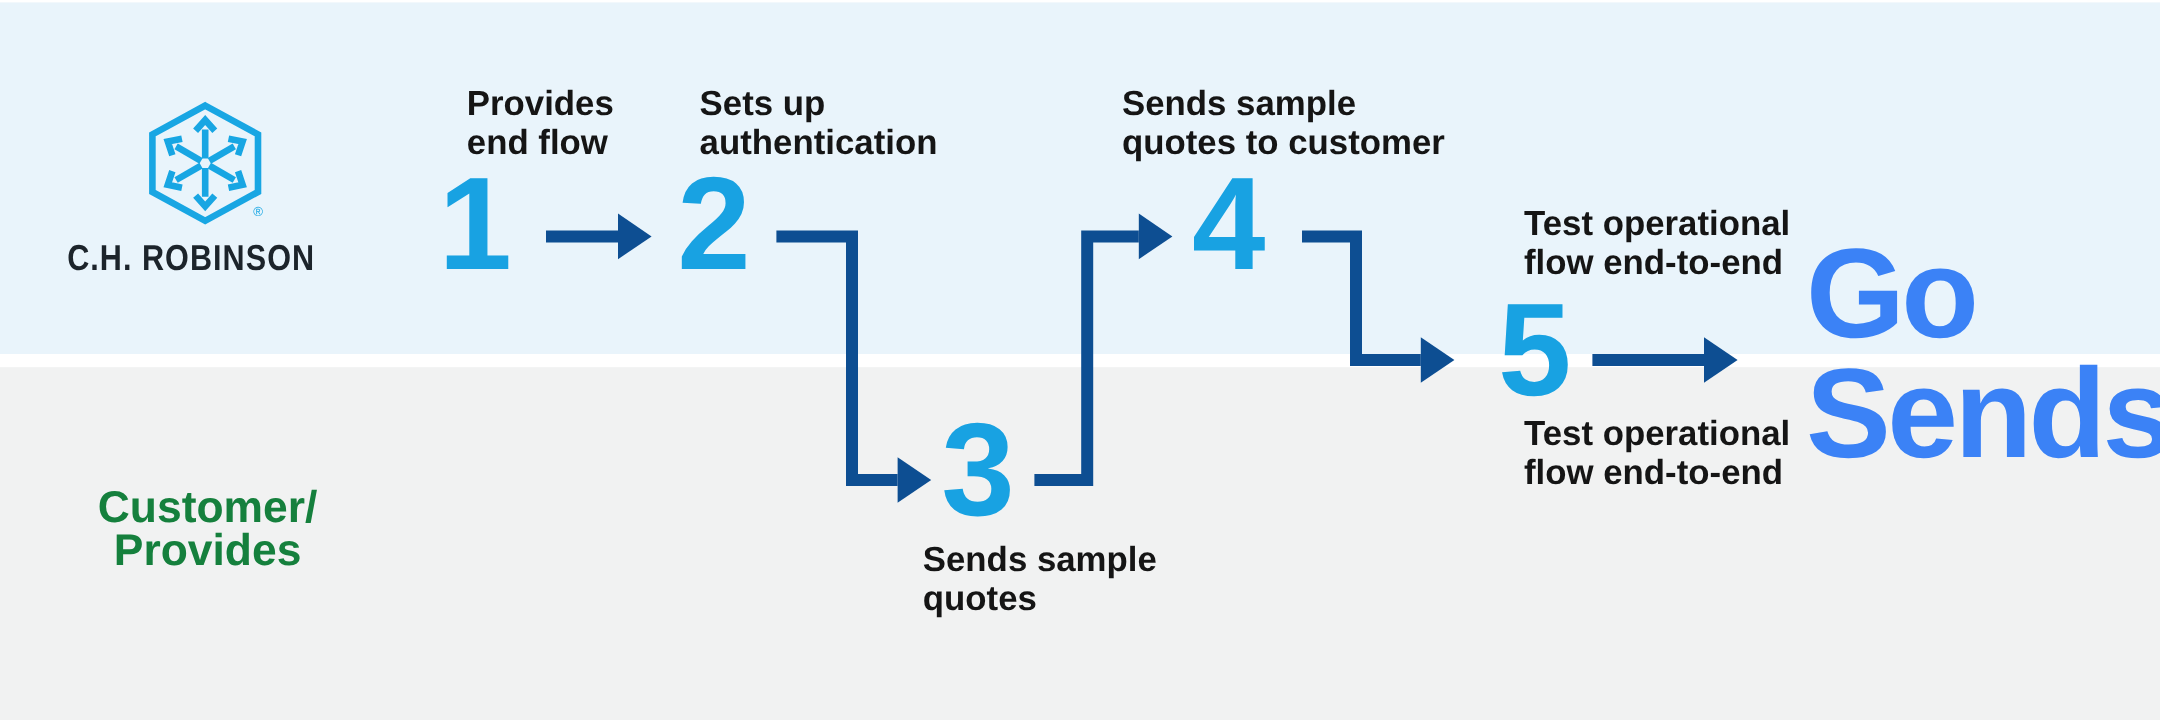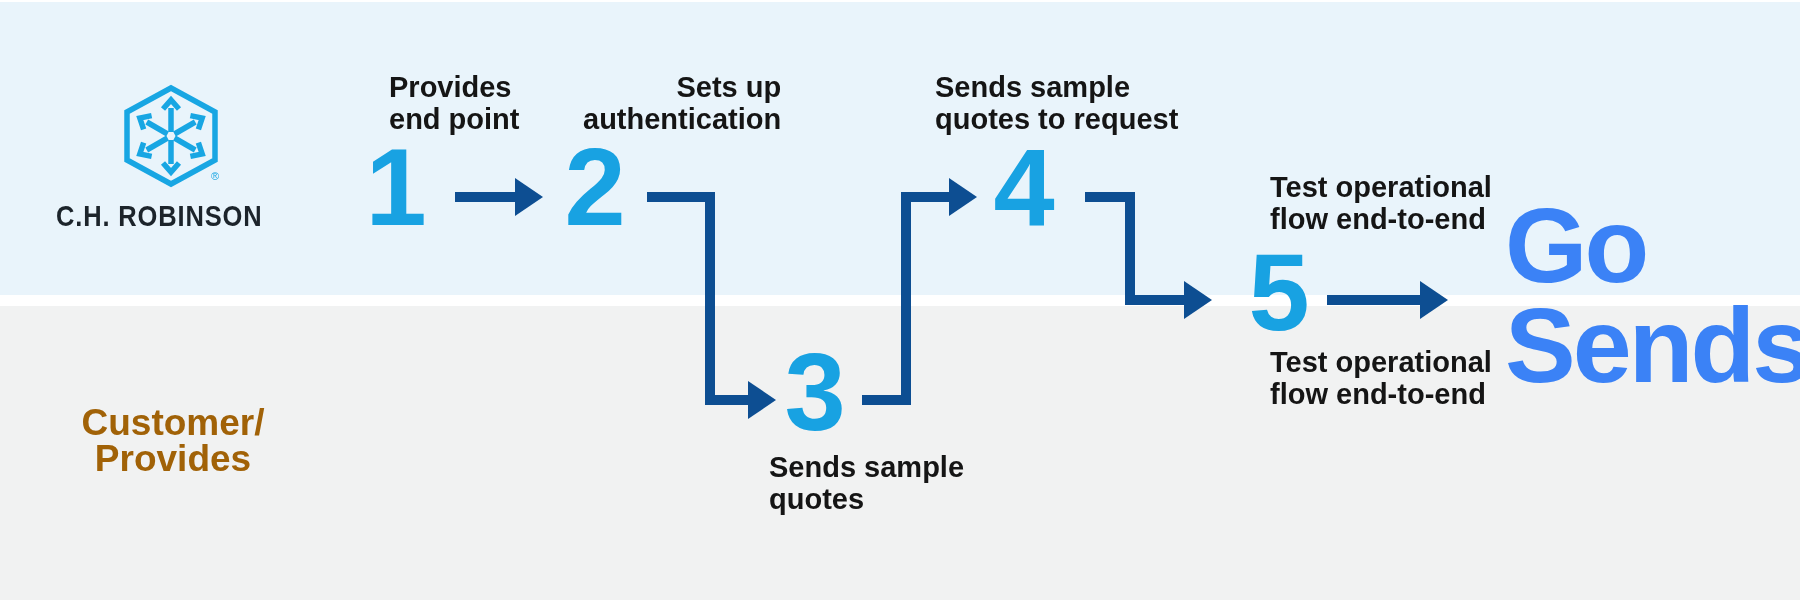--- a/index.html
+++ b/index.html
@@ -14,27 +14,27 @@
   .logo-svg{position:absolute;left:121px;top:84px;}
   .wordmark{
     position:absolute;left:56px;top:201px;width:260px;
     font-weight:bold;font-size:30px;line-height:30px;letter-spacing:1px;
     color:#1c242b;transform:scaleX(0.85);transform-origin:left center;white-space:nowrap;
   }
 
   
   .customer-label{
     position:absolute;left:43px;top:405px;width:260px;text-align:center;
-    font-weight:bold;font-size:37px;line-height:36px;color:#a16207;
+    font-weight:bold;font-size:37px;line-height:36px;color:#15803d;
   }
 
   
   .lbl{position:absolute;font-weight:bold;font-size:29px;line-height:32px;color:#151515;white-space:nowrap;margin-left:47px;}
   .lbl-provides{left:342px;top:71px;}
-  .lbl-setsup{left:536px;top:71px;text-align:right;}
+  .lbl-setsup{left:536px;top:71px;}
   .lbl-request{left:722px;top:451px;}
   .lbl-quotes{left:888px;top:71px;}
   .lbl-test-above{left:1223px;top:171px;}
   .lbl-test-below{left:1223px;top:346px;}
 
   
   .num{
     position:absolute;width:120px;text-align:center;
     font-weight:bold;font-size:110px;line-height:112px;color:#18a2e2;
   }
@@ -96,33 +96,33 @@
 
   <div class="wordmark">C.H. ROBINSON</div>
 
   <div class="customer-label">
     <div>Customer/</div>
     <div>Provides</div>
   </div>
 
   <div class="lbl lbl-provides">
     <div>Provides</div>
-    <div>end point</div>
+    <div>end flow</div>
   </div>
   <div class="lbl lbl-setsup">
     <div>Sets up</div>
     <div>authentication</div>
   </div>
   <div class="lbl lbl-request">
     <div>Sends sample</div>
     <div>quotes</div>
   </div>
   <div class="lbl lbl-quotes">
     <div>Sends sample</div>
-    <div>quotes to request</div>
+    <div>quotes to customer</div>
   </div>
   <div class="lbl lbl-test-above">
     <div>Test operational</div>
     <div>flow end-to-end</div>
   </div>
   <div class="lbl lbl-test-below">
     <div>Test operational</div>
     <div>flow end-to-end</div>
   </div>
 

